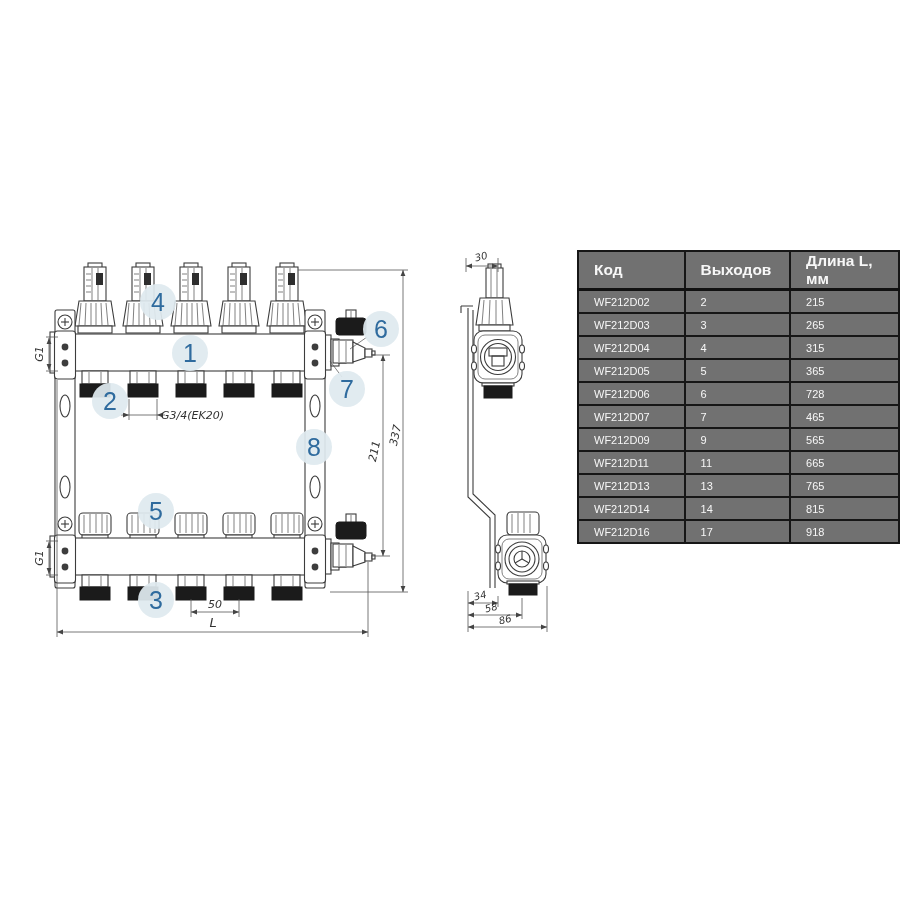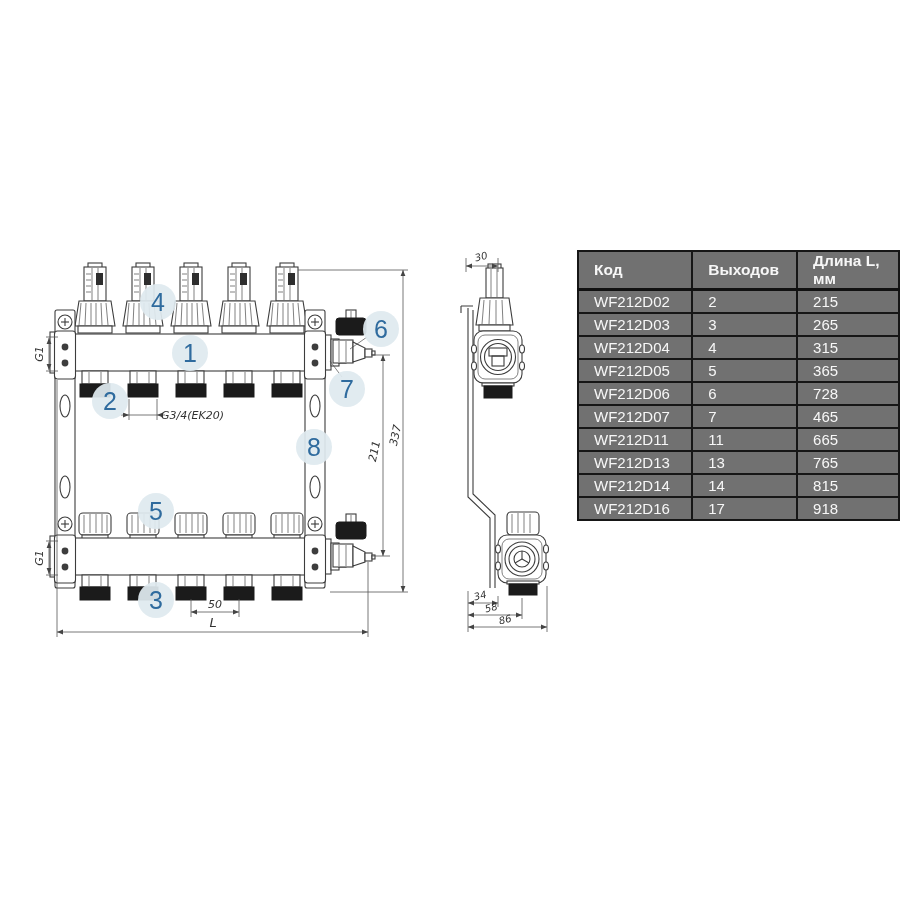--- a/index.html
+++ b/index.html
@@ -16,21 +16,21 @@
   .dimtxt-sm{font:italic 10px "DejaVu Sans",sans-serif;fill:#333;}
   .dimtxt-lg{font:italic 13px "DejaVu Sans",sans-serif;fill:#333;}
   .callout{fill:#dfe9ef;opacity:.93;}
   .callout-n{font:400 25px "Liberation Sans",sans-serif;fill:#2f6b9e;text-anchor:middle;}
   
   .spec-table{position:absolute;left:577px;top:250px;}
   .spec-table table{border-collapse:collapse;background:#717171;}
   .spec-table th,.spec-table td{border:2px solid #161616;color:#f7f7f7;text-align:left;
      padding:0 15px;font-family:Liberation Sans, sans-serif;}
   .spec-table th{font-size:15.5px;font-weight:bold;height:24px;border-bottom:3px solid #111;}
-  .spec-table td{font-size:15px;height:21px;font-weight:normal;}
+  .spec-table td{font-size:11px;height:21px;font-weight:normal;}
   .col-code{width:92px;} .col-out{width:76px;} .col-len{width:103px;}
 </style>
 </head>
 <body>
 
 <div class="canvas">
 
   <svg class="drawing" width="900" height="900" viewBox="0 0 900 900">
     <defs>
       <marker id="arr" viewBox="0 0 10 10" refX="10" refY="5" markerWidth="8" markerHeight="8" orient="auto-start-reverse">
@@ -335,20 +335,25 @@
           <td>WF212D06</td>
           <td>6</td>
           <td>728</td>
         </tr>
           <tr>
           <td>WF212D07</td>
           <td>7</td>
           <td>465</td>
         </tr>
           <tr>
+          <td>WF212D09</td>
+          <td>9</td>
+          <td>565</td>
+        </tr>
+          <tr>
           <td>WF212D11</td>
           <td>11</td>
           <td>665</td>
         </tr>
           <tr>
           <td>WF212D13</td>
           <td>13</td>
           <td>765</td>
         </tr>
           <tr>

